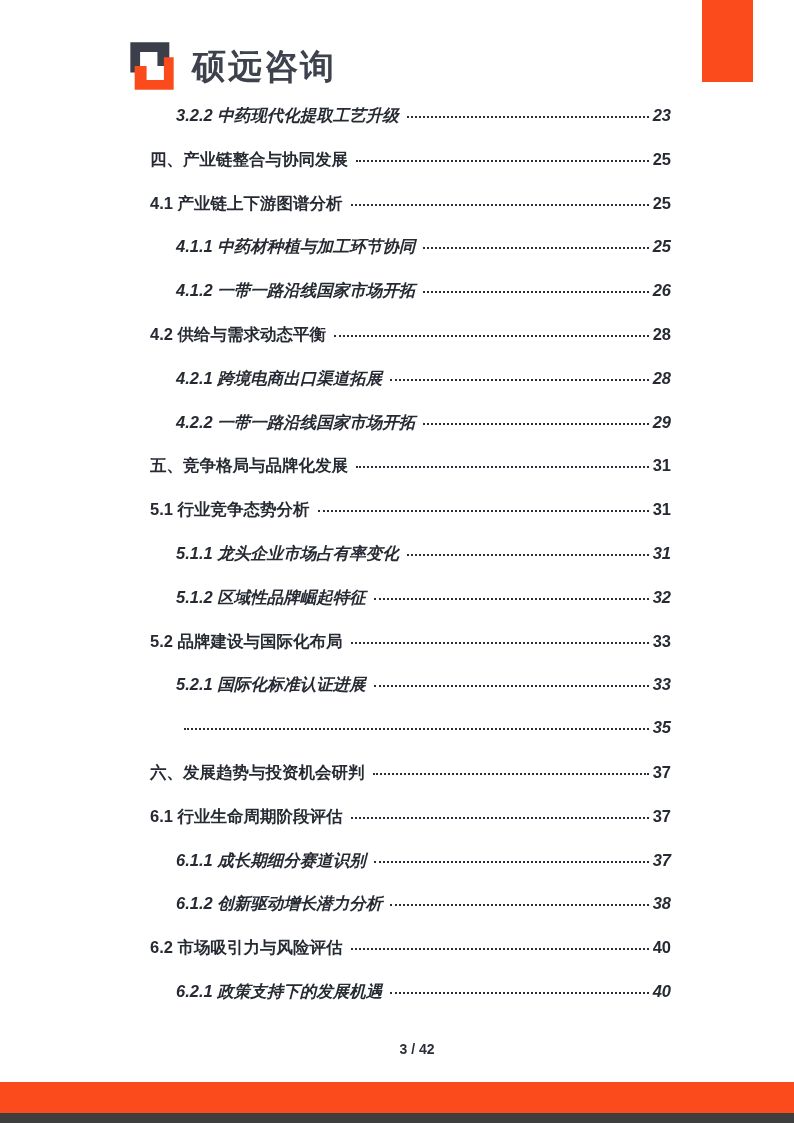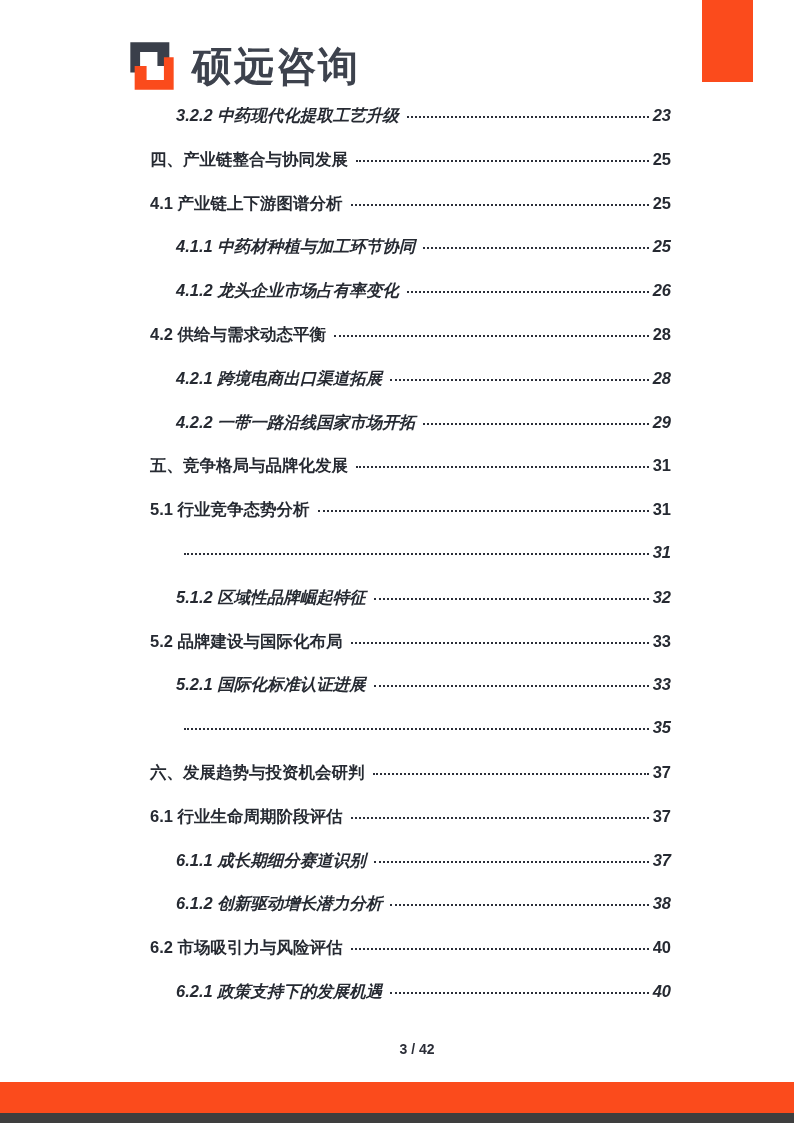--- a/index.html
+++ b/index.html
@@ -22,21 +22,21 @@
     width: 51px; height: 82px;
     background: var(--accent);
   }
   
   .logo {
     position: absolute; top: 40px; left: 125px;
     display: flex; align-items: center; gap: 13px;
   }
   .logo-mark { width: 54px; height: 52px; display: block; }
   .brand-name {
-    font-size: 40px; font-weight: bold;
+    font-size: 34px; font-weight: bold;
     color: var(--brand-ink);
     letter-spacing: 2px;
     line-height: 1;
     white-space: nowrap;
   }
   
   .toc {
     position: absolute;
     top: 94px; left: 150px;
     width: 521px;
@@ -113,21 +113,21 @@
     <span class="toc-label">4.1 产业链上下游图谱分析</span>
     <span class="toc-dots"></span>
     <span class="toc-page">25</span>
   </div>
     <div class="toc-row level-2">
     <span class="toc-label">4.1.1 中药材种植与加工环节协同</span>
     <span class="toc-dots"></span>
     <span class="toc-page">25</span>
   </div>
     <div class="toc-row level-2">
-    <span class="toc-label">4.1.2 龙头企业市场占有率变化</span>
+    <span class="toc-label">4.1.2 一带一路沿线国家市场开拓</span>
     <span class="toc-dots"></span>
     <span class="toc-page">26</span>
   </div>
     <div class="toc-row">
     <span class="toc-label">4.2 供给与需求动态平衡</span>
     <span class="toc-dots"></span>
     <span class="toc-page">28</span>
   </div>
     <div class="toc-row level-2">
     <span class="toc-label">4.2.1 跨境电商出口渠道拓展</span>
@@ -143,20 +143,21 @@
     <span class="toc-label">五、竞争格局与品牌化发展</span>
     <span class="toc-dots"></span>
     <span class="toc-page">31</span>
   </div>
     <div class="toc-row">
     <span class="toc-label">5.1 行业竞争态势分析</span>
     <span class="toc-dots"></span>
     <span class="toc-page">31</span>
   </div>
     <div class="toc-row level-2">
+    <span class="toc-label">5.1.1 龙头企业市场占有率变化</span>
     <span class="toc-dots"></span>
     <span class="toc-page">31</span>
   </div>
     <div class="toc-row level-2">
     <span class="toc-label">5.1.2 区域性品牌崛起特征</span>
     <span class="toc-dots"></span>
     <span class="toc-page">32</span>
   </div>
     <div class="toc-row">
     <span class="toc-label">5.2 品牌建设与国际化布局</span>

